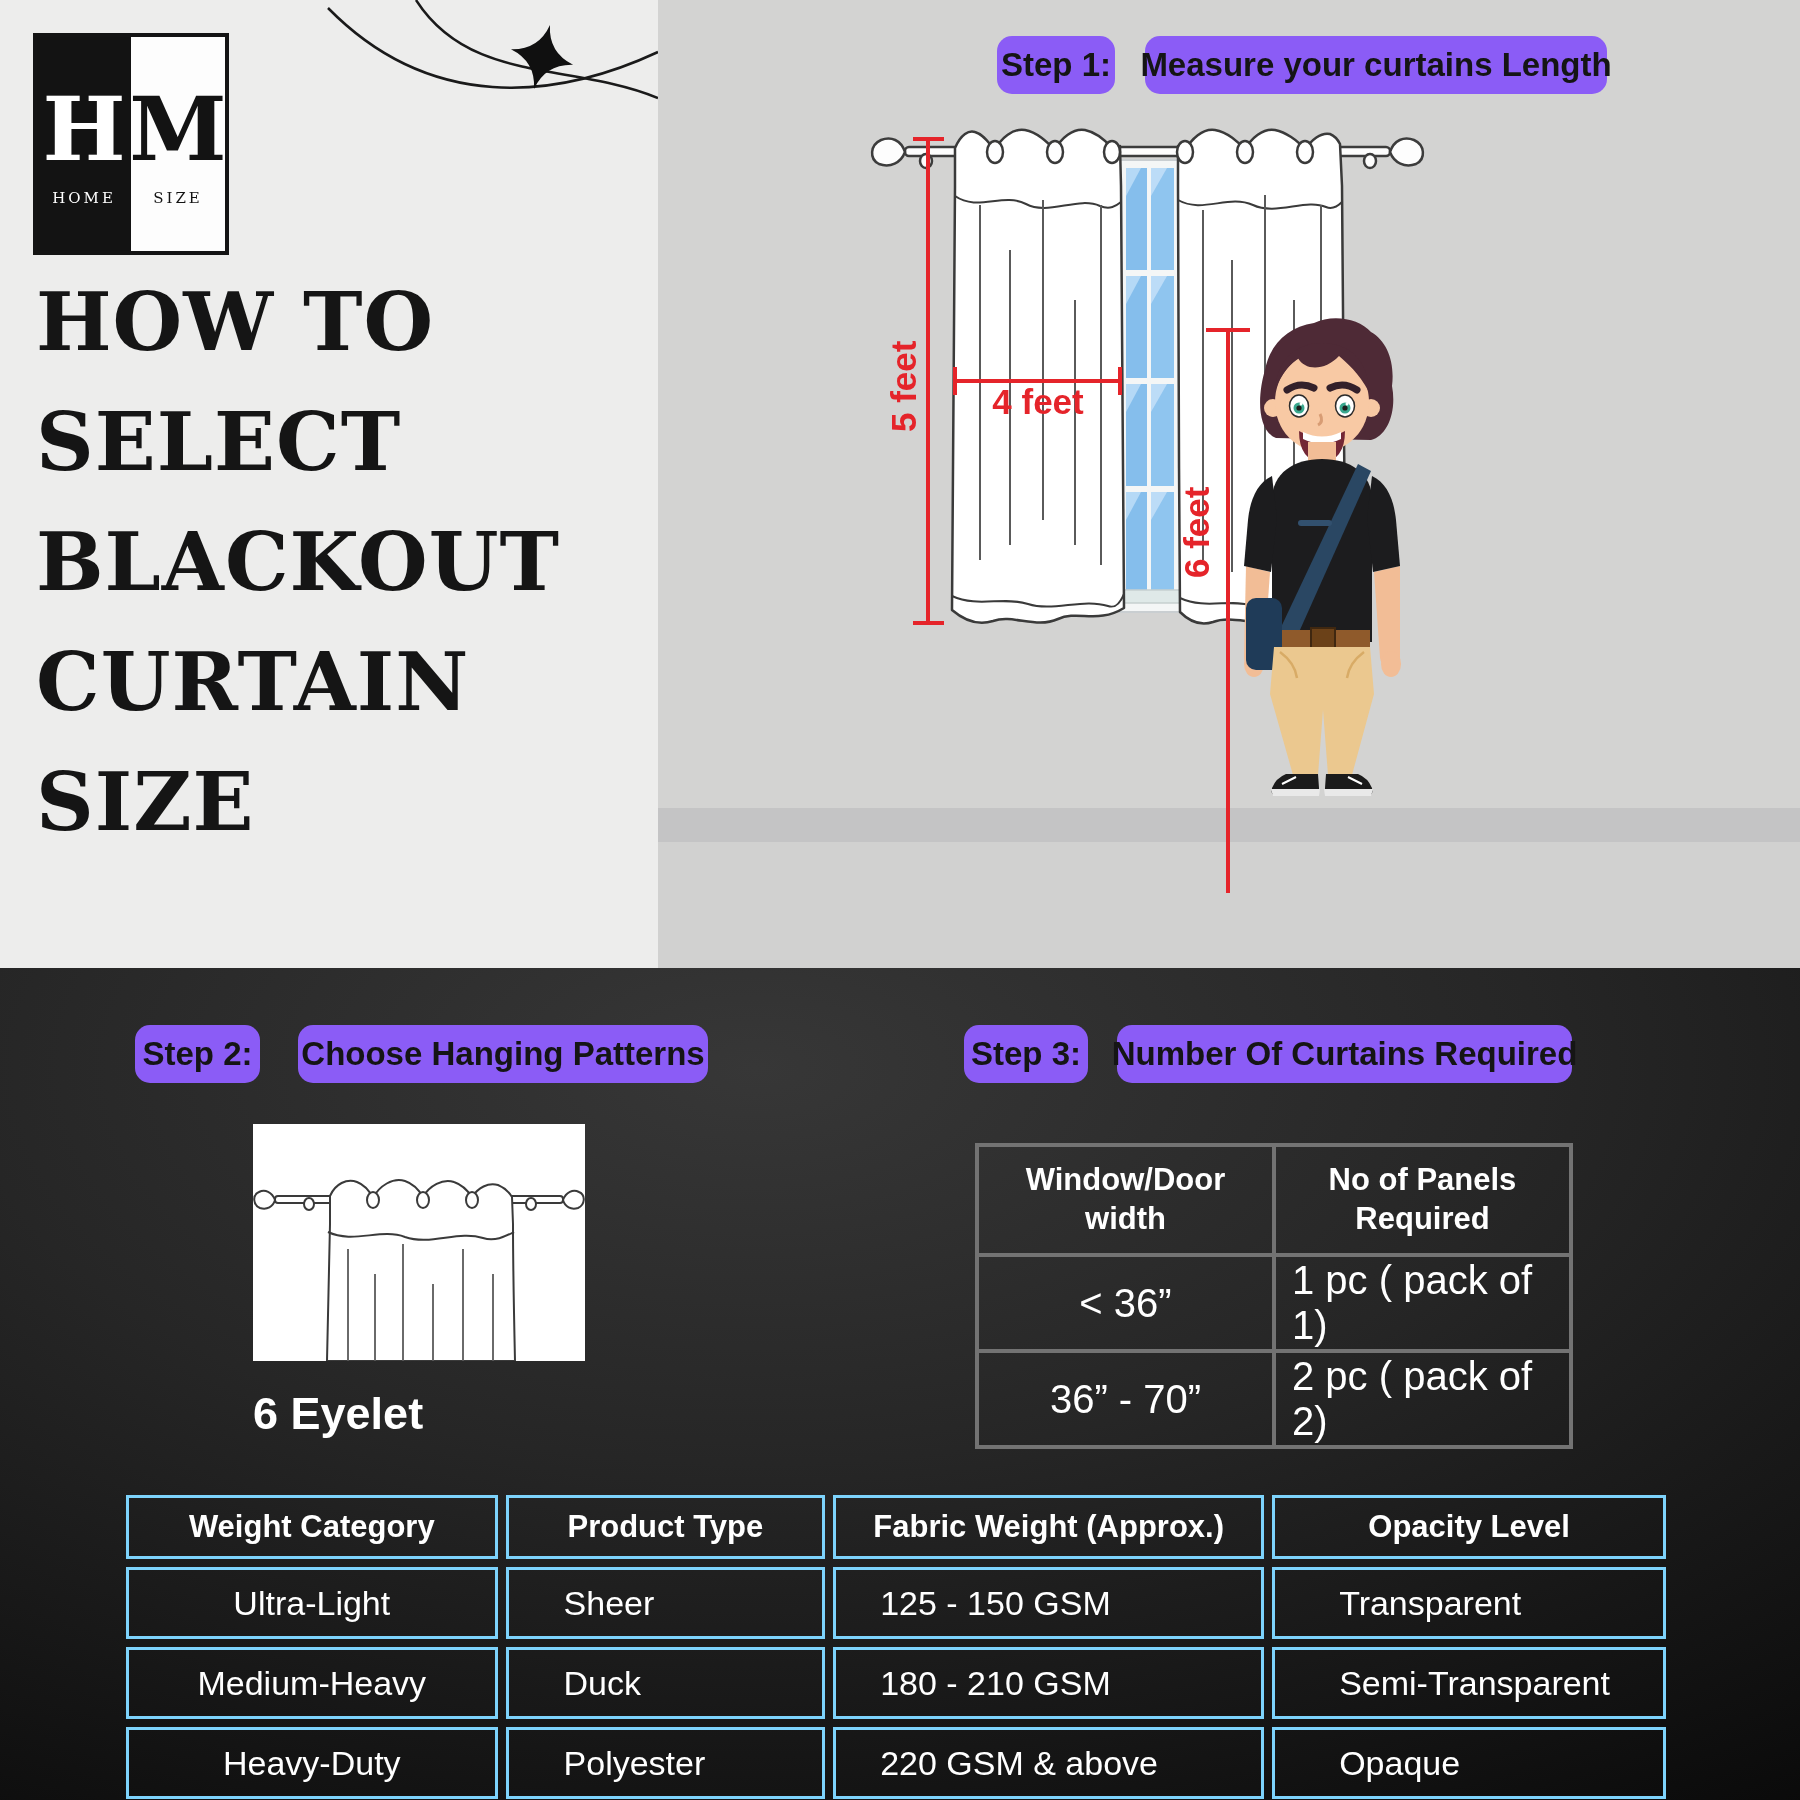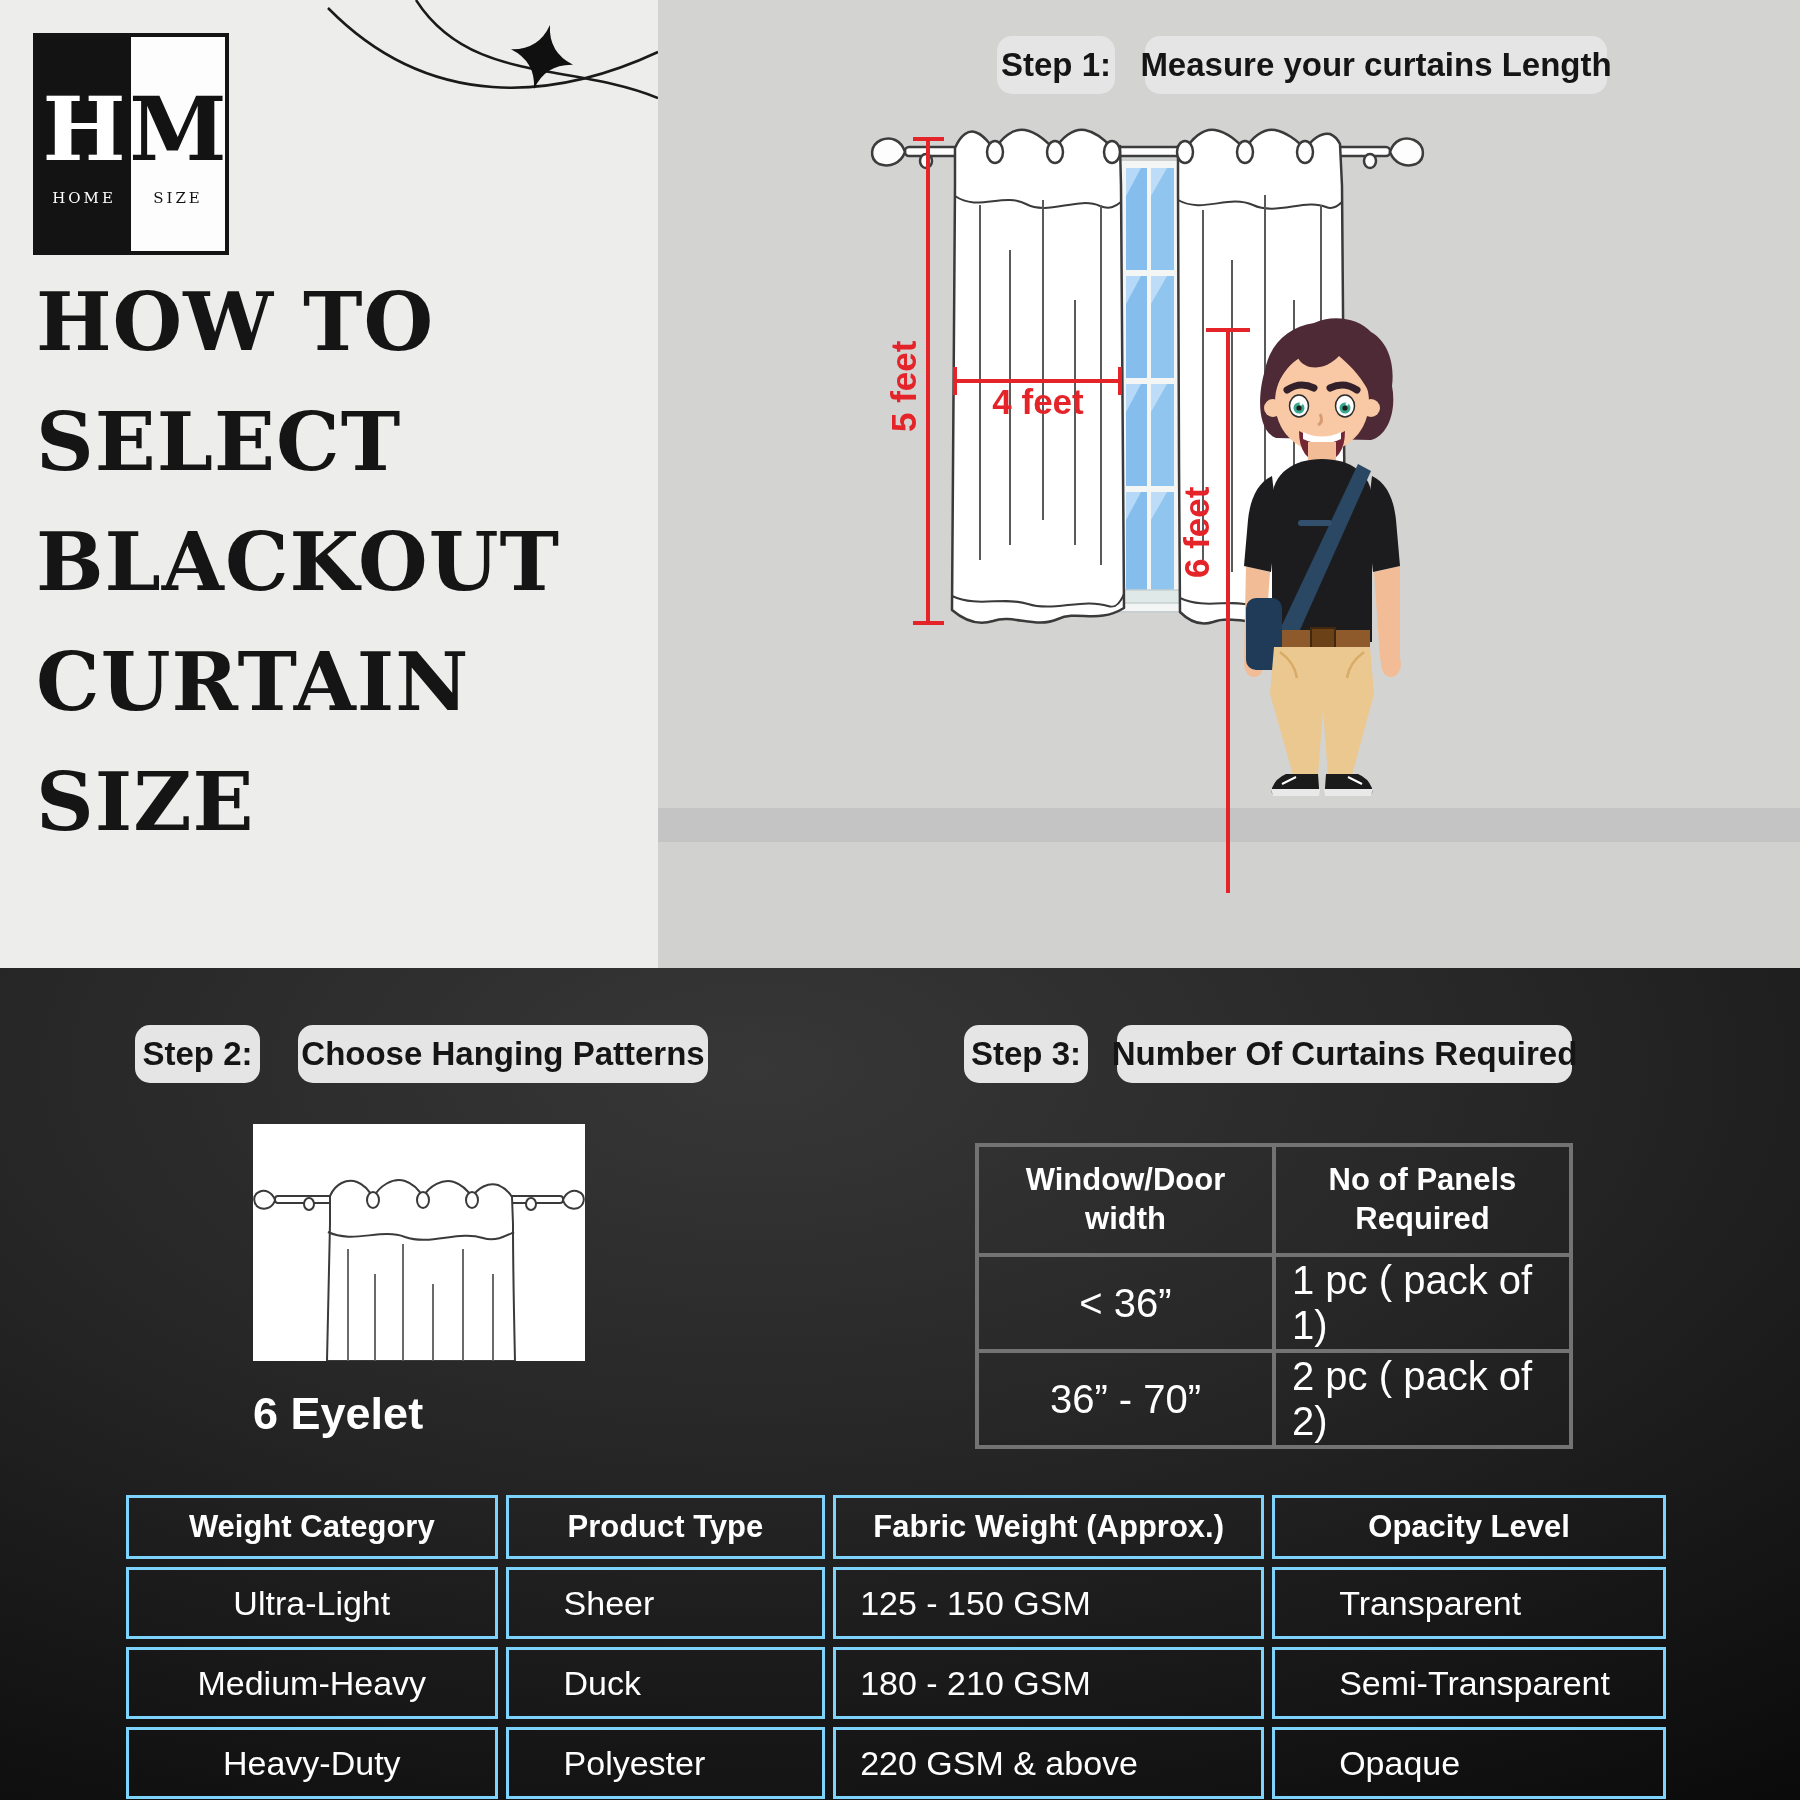--- a/index.html
+++ b/index.html
@@ -13,21 +13,21 @@
         display:flex;box-sizing:border-box;}
   .logo-half{width:50%;display:flex;flex-direction:column;align-items:center;}
   .logo-half.black{background:#131313;color:#fff;}
   .logo-half.white{background:#fdfdfd;color:#131313;}
   .logo-letter{font-family:"DejaVu Serif",serif;font-weight:700;font-size:88px;line-height:1;margin-top:48px;}
   .logo-word{font-family:"DejaVu Serif",serif;font-size:15px;letter-spacing:3px;margin-top:16px;}
   
   .title{position:absolute;left:36px;top:262px;width:600px;color:#151515;
          font-family:"DejaVu Serif",serif;font-weight:700;font-size:80px;line-height:120px;letter-spacing:1px;}
   
-  .pill{position:absolute;height:58px;background:#e5e5e5;border-radius:15px;color:#151515;
+  .pill{position:absolute;height:58px;background:#8b5cf6;border-radius:15px;color:#151515;
         display:flex;align-items:center;justify-content:center;font-weight:700;font-size:33px;
         box-sizing:border-box;padding:0 18px;white-space:nowrap;}
   .pill-step1-label{left:997px;top:36px;width:118px;}
   .pill-step1-text{left:1145px;top:36px;width:462px;}
   .pill-step2-label{left:135px;top:1025px;width:125px;}
   .pill-step2-text{left:298px;top:1025px;width:410px;justify-content:center;}
   .pill-step3-label{left:964px;top:1025px;width:124px;}
   .pill-step3-text{left:1117px;top:1025px;width:455px;}
   
   .section-dark{position:absolute;left:0;top:968px;width:1800px;height:832px;
@@ -42,21 +42,21 @@
   .panels-table th{font-size:31px;font-weight:700;line-height:1.25;height:106px;padding:0 20px;}
   .panels-table td{font-size:40px;font-weight:400;height:82px;}
   .panels-table td.lft{text-align:left;padding-left:16px;}
   
   .fabric-table{position:absolute;left:118px;top:1487px;width:1556px;border-collapse:separate;
                 border-spacing:8px;color:#fff;table-layout:fixed;}
   .fabric-table th,.fabric-table td{border:3px solid #7dd3fc;text-align:center;}
   .fabric-table th{font-size:31px;font-weight:700;height:56px;}
   .fabric-table td{font-size:34px;font-weight:400;height:64px;}
   .fabric-table td.c2{text-align:left;padding-left:55px;}
-  .fabric-table td.c3{text-align:left;padding-left:24px;margin-left:26px;}
+  .fabric-table td.c3{text-align:left;padding-left:44px;margin-left:26px;}
   .fabric-table td.c4{text-align:left;padding-left:64px;}
   .col1{width:24.5%;} .col2{width:21%;} .col3{width:28.5%;} .col4{width:26%;}
 </style>
 </head>
 <body>
 
 <div class="canvas">
 
   <div class="panel-left">
 

